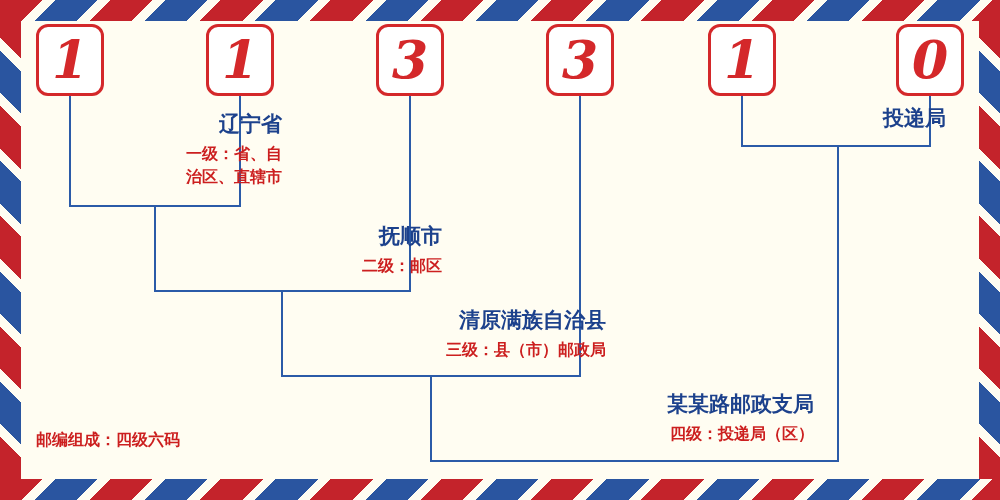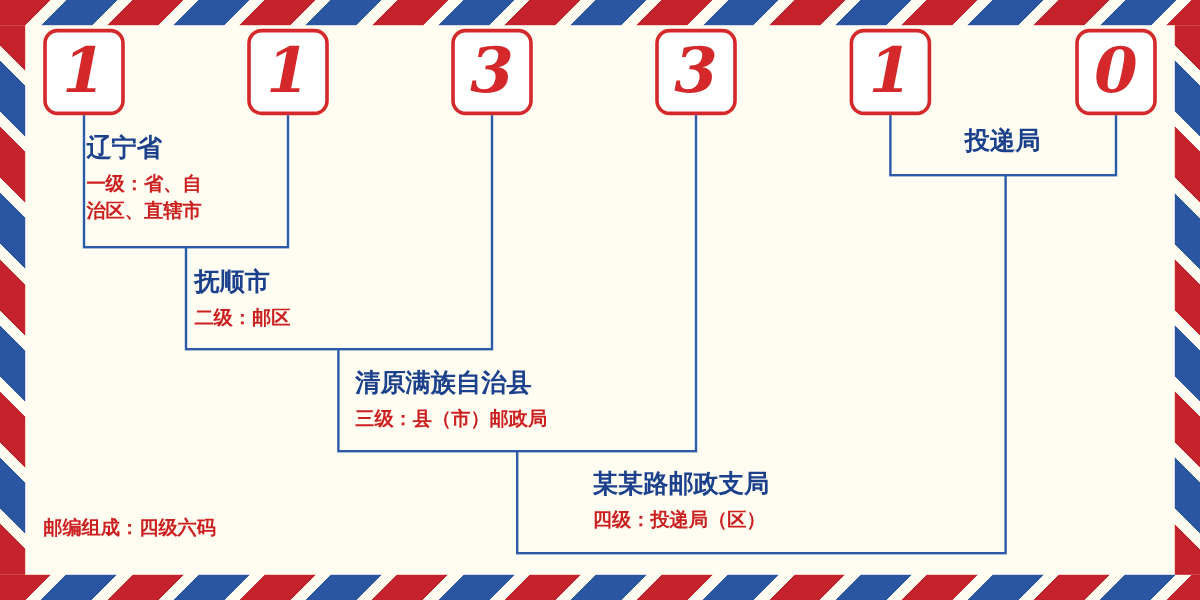--- a/index.html
+++ b/index.html
@@ -43,21 +43,21 @@
   }
   .digit{
     font-family:"DejaVu Serif", serif;font-style:italic;font-weight:bold;
     font-size:52px;line-height:1;color:var(--digit-red);
   }
   
   .line{position:absolute;background:var(--line-blue);}
   .vl{width:2px;}
   .hl{height:2px;}
   
-  .label{position:absolute;text-align:left;}
+  .label{position:absolute;text-align:right;margin-left:40px;}
   .place{
     color:var(--place-blue);font-weight:bold;font-size:21px;line-height:1.3;
   }
   .desc{
     color:var(--desc-red);font-weight:bold;font-size:16px;line-height:1.4;
     margin-top:6px;white-space:pre-line;
   }
   .footer-note{
     position:absolute;left:36px;top:430px;
     color:var(--desc-red);font-weight:bold;font-size:16px;
@@ -126,19 +126,19 @@
   <div class="label" style="left:296px;top:306px;width:270px;">
     <div class="place">清原满族自治县</div>
     <div class="desc">三级：县（市）邮政局</div>
   </div>
 
   <div class="label" style="left:494px;top:390px;width:280px;">
     <div class="place">某某路邮政支局</div>
     <div class="desc">四级：投递局（区）</div>
   </div>
 
-  <div class="label" style="left:804px;top:104px;width:140px;">
+  <div class="label" style="left:766px;top:104px;width:140px;">
     <div class="place">投递局</div>
   </div>
 
   <div class="footer-note">邮编组成：四级六码</div>
 
 </div>
 
 </body></html>

